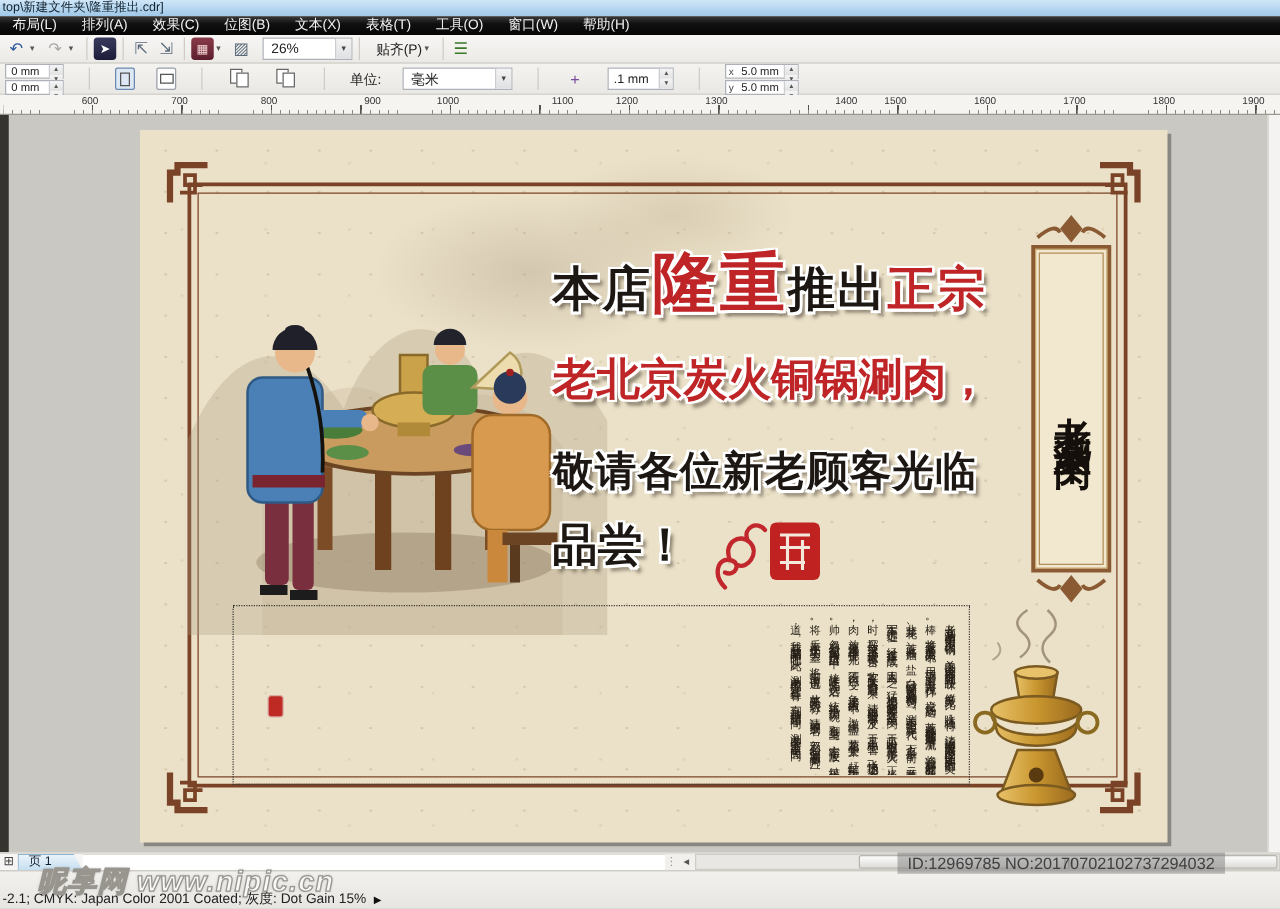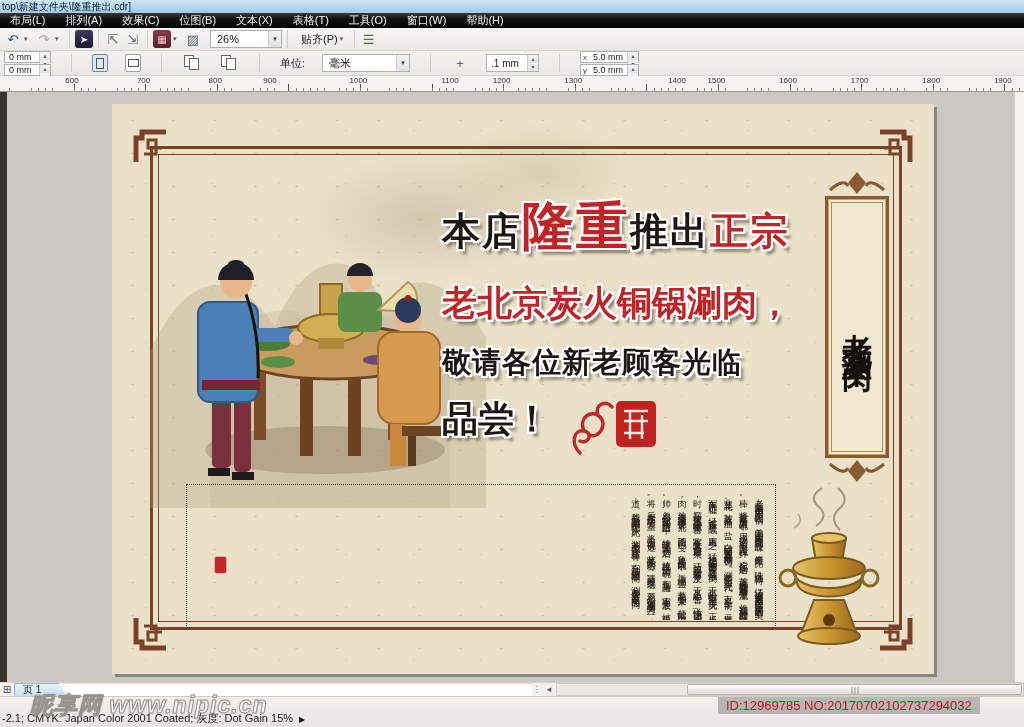--- a/index.html
+++ b/index.html
@@ -86,21 +86,21 @@
   .c-tr { right:20px; top:24px; transform:scaleX(-1); }
   .c-bl { left:20px; bottom:22px; transform:scaleY(-1); }
   .c-br { right:20px; bottom:22px; transform:scale(-1,-1); }
 
   .slogan { position:absolute; left:330px; top:88px; width:400px; }
   .s-line { font-family:"DejaVu Serif","Liberation Serif",serif; font-weight:bold; white-space:nowrap;
     text-shadow:-2px 0 #fff,2px 0 #fff,0 -2px #fff,0 2px #fff,-2px -2px #fff,2px 2px #fff,2px -2px #fff,-2px 2px #fff,4px 5px 3px rgba(40,30,20,.5); }
   .s1 { font-size:38px; letter-spacing:2px; }
   .s1 .seg-large { font-size:52px; }
   .s2 { font-size:35px; margin-top:18px; color:#bf2426; letter-spacing:0px; }
-  .s3 { font-size:29px; margin-top:16px; color:#1c1712; letter-spacing:1px; }
+  .s3 { font-size:33px; margin-top:28px; color:#1c1712; letter-spacing:1px; }
   .s4 { font-size:36px; margin-top:12px; color:#1c1712; display:flex; align-items:flex-start; gap:10px; }
 
   .seal-group { position:relative; width:100px; height:66px; margin-left:4px; }
   .banner { position:absolute; left:706px; top:66px; width:78px; height:314px; text-align:center; }
   .banner-frame { position:absolute; left:7px; top:26px; width:64px; height:262px;
     background:#f2e8cf; border:3px solid #8a5a33; box-shadow:0 0 0 1px #c9a66a inset; }
   .banner-frame::after { content:""; position:absolute; left:3px; top:3px; right:3px; bottom:3px; border:1px solid #b08d5a; }
   .banner-text { position:absolute; left:50%; top:50%; transform:translate(-50%,-50%);
     writing-mode:vertical-rl; text-orientation:upright;
     font-family:"DejaVu Serif","Liberation Serif",serif; font-weight:bold;
@@ -136,22 +136,22 @@
   .hs-grip i { width:1px; height:7px; background:#9a978f; }
 
   .statusbar { position:absolute; left:0; top:696px; width:1024px; height:31px;
     background:linear-gradient(#f2f1ee,#e6e5e1); border-top:1px solid #cfccc6; }
   .status-text { position:absolute; left:2px; top:14px; font-size:11px; color:#222; white-space:nowrap; }
   .status-more { display:inline-block; font-size:8px; margin-left:6px; color:#111; }
 
   .wm-site { position:absolute; left:30px; top:690px; font-size:23px; font-weight:900; font-style:italic;
     color:rgba(255,255,255,.92); -webkit-text-stroke:1px #98958e;
     text-shadow:0 0 2px rgba(90,90,90,.6); letter-spacing:1px; white-space:nowrap; }
-  .wm-id { position:absolute; left:718px; top:697px; height:17px; padding:0 8px;
-    background:rgba(125,125,125,.5); color:#b91c1c; font-size:13px; line-height:17px; white-space:nowrap; }
+  .wm-id { position:absolute; left:718px; top:682px; height:17px; padding:0 8px;
+    background:rgba(125,125,125,.5); color:#404040; font-size:13px; line-height:17px; white-space:nowrap; }
 </style>
 </head>
 <body>
 
 <div class="titlebar">
   <span>top\新建文件夹\隆重推出.cdr]</span>
 </div>
 
 <div class="menubar">
     <span class="menu-item">布局(L)</span>
@@ -256,21 +256,21 @@
           <span>▾</span>
         </span>
     </div>
   </div>
 </div>
 
 <div class="ruler">
     <span class="ruler-num" style="left: 72px;">600</span>
     <span class="ruler-num" style="left: 143.6px;">700</span>
     <span class="ruler-num" style="left: 215.2px;">800</span>
-    <span class="ruler-num" style="left: 270px;">900</span>
+    <span class="ruler-num" style="left: 298px;">900</span>
     <span class="ruler-num" style="left: 358.4px;">1000</span>
     <span class="ruler-num" style="left: 450px;">1100</span>
     <span class="ruler-num" style="left: 501.6px;">1200</span>
     <span class="ruler-num" style="left: 573.2px;">1300</span>
     <span class="ruler-num" style="left: 677px; text-align: center;">1400</span>
     <span class="ruler-num" style="left: 716.4px;">1500</span>
     <span class="ruler-num" style="left: 788px;">1600</span>
     <span class="ruler-num" style="left: 859.6px;">1700</span>
     <span class="ruler-num" style="left: 931.2px;">1800</span>
     <span class="ruler-num" style="left: 1002.8px;">1900</span>

